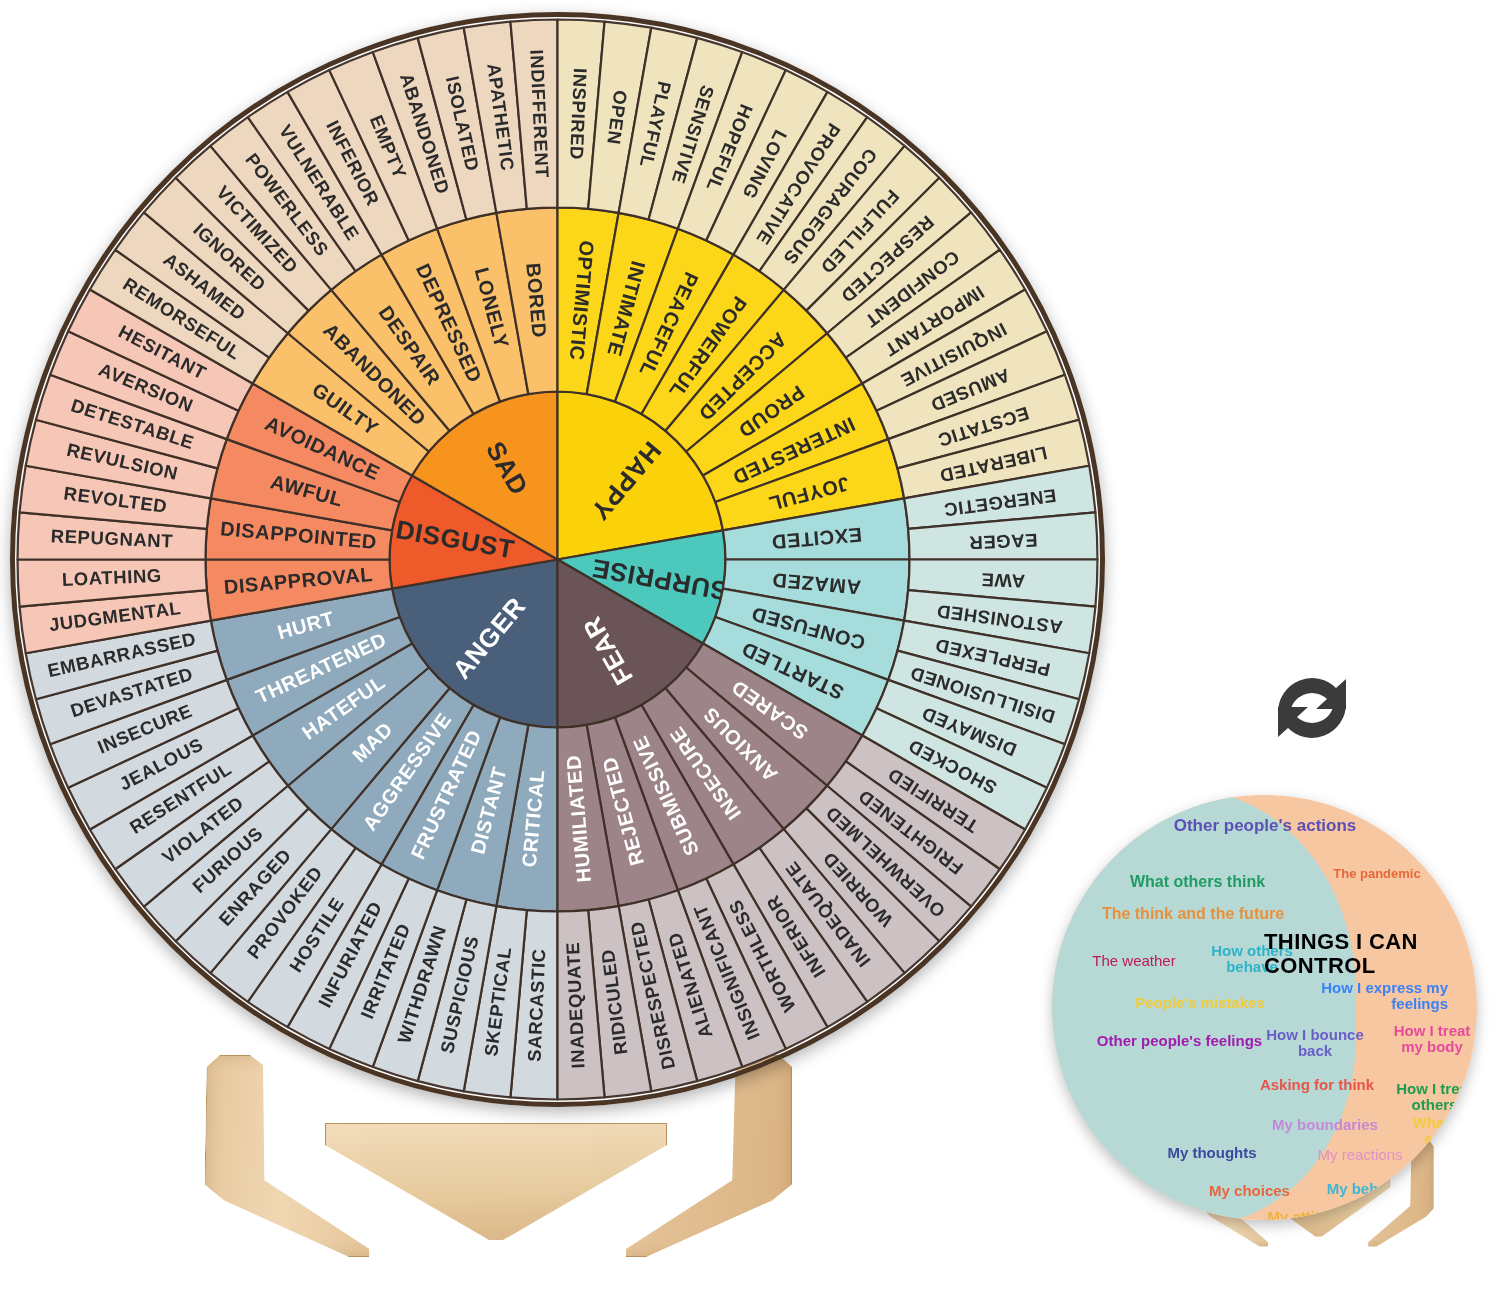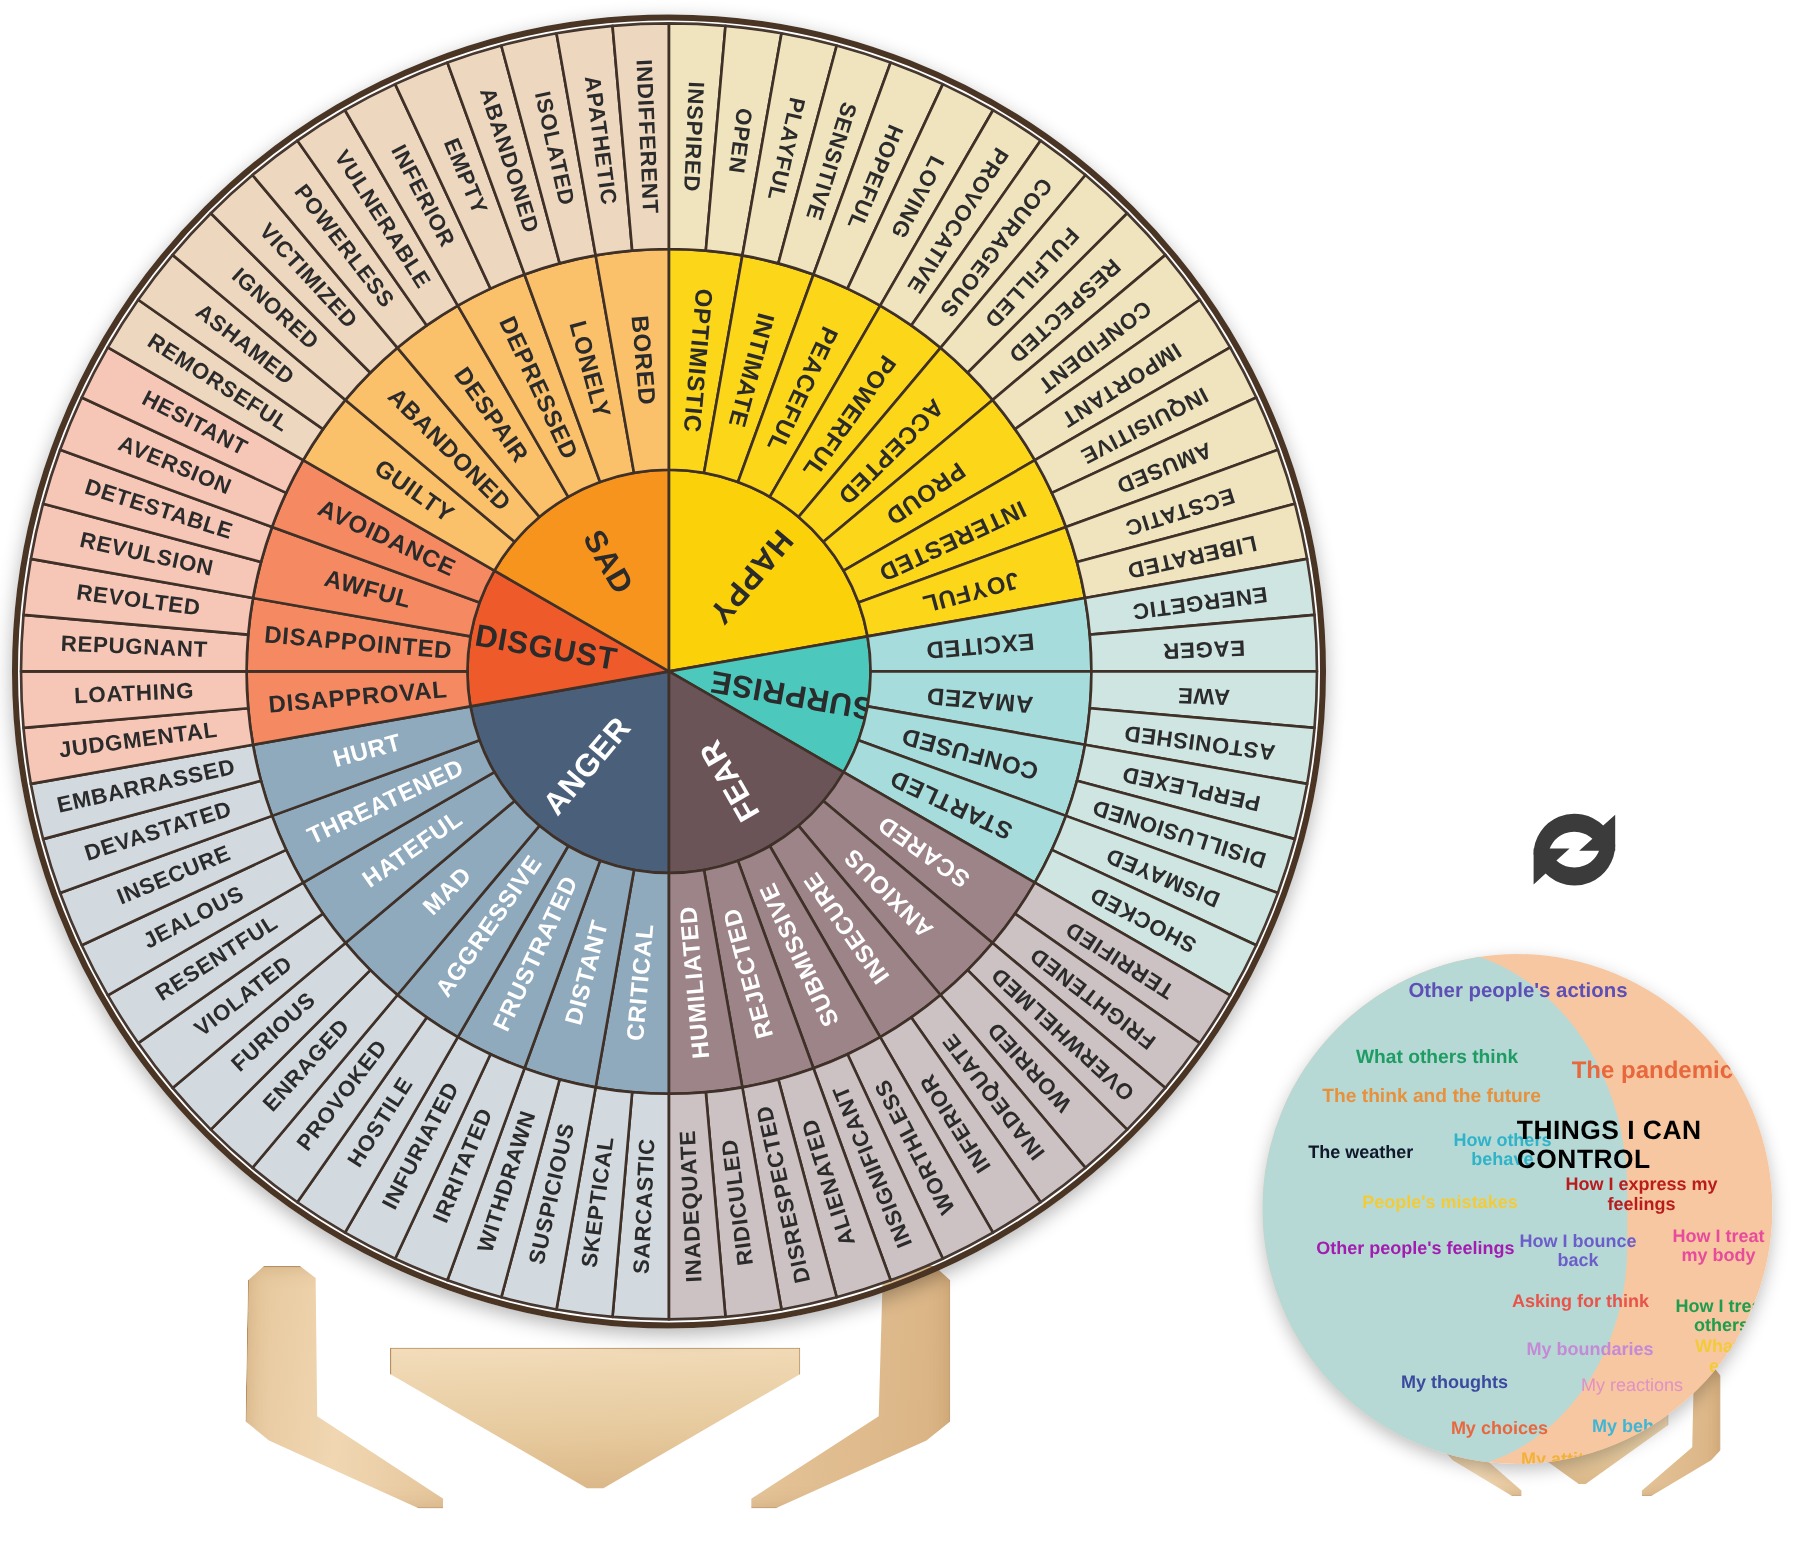--- a/index.html
+++ b/index.html
@@ -323,27 +323,27 @@
     <div class="leg legB" style="width:210px;height:170px;left:160px;top:0;"></div>
     <div class="cross" style="left:70px;top:58px;width:230px;height:100px;"></div>
   </div>
 
   <div class="cwheel" id="control-wheel" style="left:1052px;top:795px;width:425px;height:425px;">
     <div class="cw-bg"></div>
     <div class="cw-lobe" style="left:-6px;top:-6px;width:310px;height:437px;border-radius:50% 62% 58% 50% / 50% 52% 48% 50%;"></div>
     <div id="cw-items">
         <div class="cw-label" style="left: 118px; top: 22px; width: 190px; font-size: 17px; color: rgb(93, 79, 181); font-weight: 700; white-space: normal;">Other people's actions</div>
         <div class="cw-label" style="left: 58px; top: 78px; width: 175px; font-size: 16px; color: rgb(31, 156, 99); font-weight: 700; white-space: normal;">What others think</div>
-        <div class="cw-label" style="left: 250px; top: 87px; width: 150px; font-size: 20px; color: rgb(232, 103, 60); font-weight: 700; white-space: normal;">The pandemic</div>
+        <div class="cw-label" style="left: 250px; top: 72px; width: 150px; font-size: 13px; color: rgb(232, 103, 60); font-weight: 700; white-space: normal;">The pandemic</div>
         <div class="cw-label" style="left: 36px; top: 110px; width: 210px; font-size: 16px; color: rgb(232, 145, 60); font-weight: 700; white-space: normal;">The think and the future</div>
-        <div class="cw-label" style="left: 22px; top: 158px; width: 120px; font-size: 15px; color: #0f172a; font-weight: 700; white-space: normal;">The weather</div>
+        <div class="cw-label" style="left: 22px; top: 158px; width: 120px; font-size: 15px; color: #be185d; font-weight: 400; white-space: normal;">The weather</div>
         <div class="cw-label" style="left: 140px; top: 148px; width: 120px; font-size: 15px; color: rgb(47, 179, 201); font-weight: 700; white-space: normal;">How others behave</div>
         <div class="cw-label" style="left: 68px; top: 200px; width: 160px; font-size: 15px; color: rgb(242, 203, 58); font-weight: 700; white-space: normal;">People's mistakes</div>
         <div class="cw-label" style="left: 20px; top: 238px; width: 215px; font-size: 15px; color: #a21caf; font-weight: 700; white-space: normal;">Other people's feelings</div>
-        <div class="cw-label" style="left: 236px; top: 185px; width: 160px; font-size: 15px; color: #b91c1c; font-weight: 700; white-space: normal;">How I express my feelings</div>
+        <div class="cw-label" style="left: 236px; top: 185px; width: 160px; font-size: 15px; color: #3b82f6; font-weight: 700; white-space: normal; text-align: right;">How I express my feelings</div>
         <div class="cw-label" style="left: 208px; top: 232px; width: 110px; font-size: 15px; color: rgb(107, 94, 201); font-weight: 700; white-space: normal;">How I bounce back</div>
         <div class="cw-label" style="left: 330px; top: 228px; width: 100px; font-size: 15px; color: rgb(232, 74, 156); font-weight: 700; white-space: normal;">How I treat my body</div>
         <div class="cw-label" style="left: 190px; top: 282px; width: 150px; font-size: 15px; color: rgb(232, 84, 74); font-weight: 700; white-space: normal;">Asking for think</div>
         <div class="cw-label" style="left: 330px; top: 286px; width: 105px; font-size: 15px; color: rgb(31, 156, 78); font-weight: 700; white-space: normal;">How I treat others</div>
         <div class="cw-label" style="left: 208px; top: 322px; width: 130px; font-size: 15px; color: rgb(196, 138, 214); font-weight: 700; white-space: normal;">My boundaries</div>
         <div class="cw-label" style="left: 348px; top: 320px; width: 70px; font-size: 15px; color: rgb(242, 203, 58); font-weight: 700; white-space: normal;">What I eat</div>
         <div class="cw-label" style="left: 248px; top: 352px; width: 120px; font-size: 15px; color: rgb(225, 145, 196); font-weight: 400; white-space: normal;">My reactions</div>
         <div class="cw-label" style="left: 100px; top: 350px; width: 120px; font-size: 15px; color: rgb(58, 74, 158); font-weight: 700; white-space: normal;">My thoughts</div>
         <div class="cw-label" style="left: 258px; top: 386px; width: 130px; font-size: 15px; color: rgb(63, 182, 214); font-weight: 700; white-space: normal;">My behaviour</div>
         <div class="cw-label" style="left: 140px; top: 388px; width: 115px; font-size: 15px; color: rgb(232, 103, 60); font-weight: 700; white-space: normal;">My choices</div>

